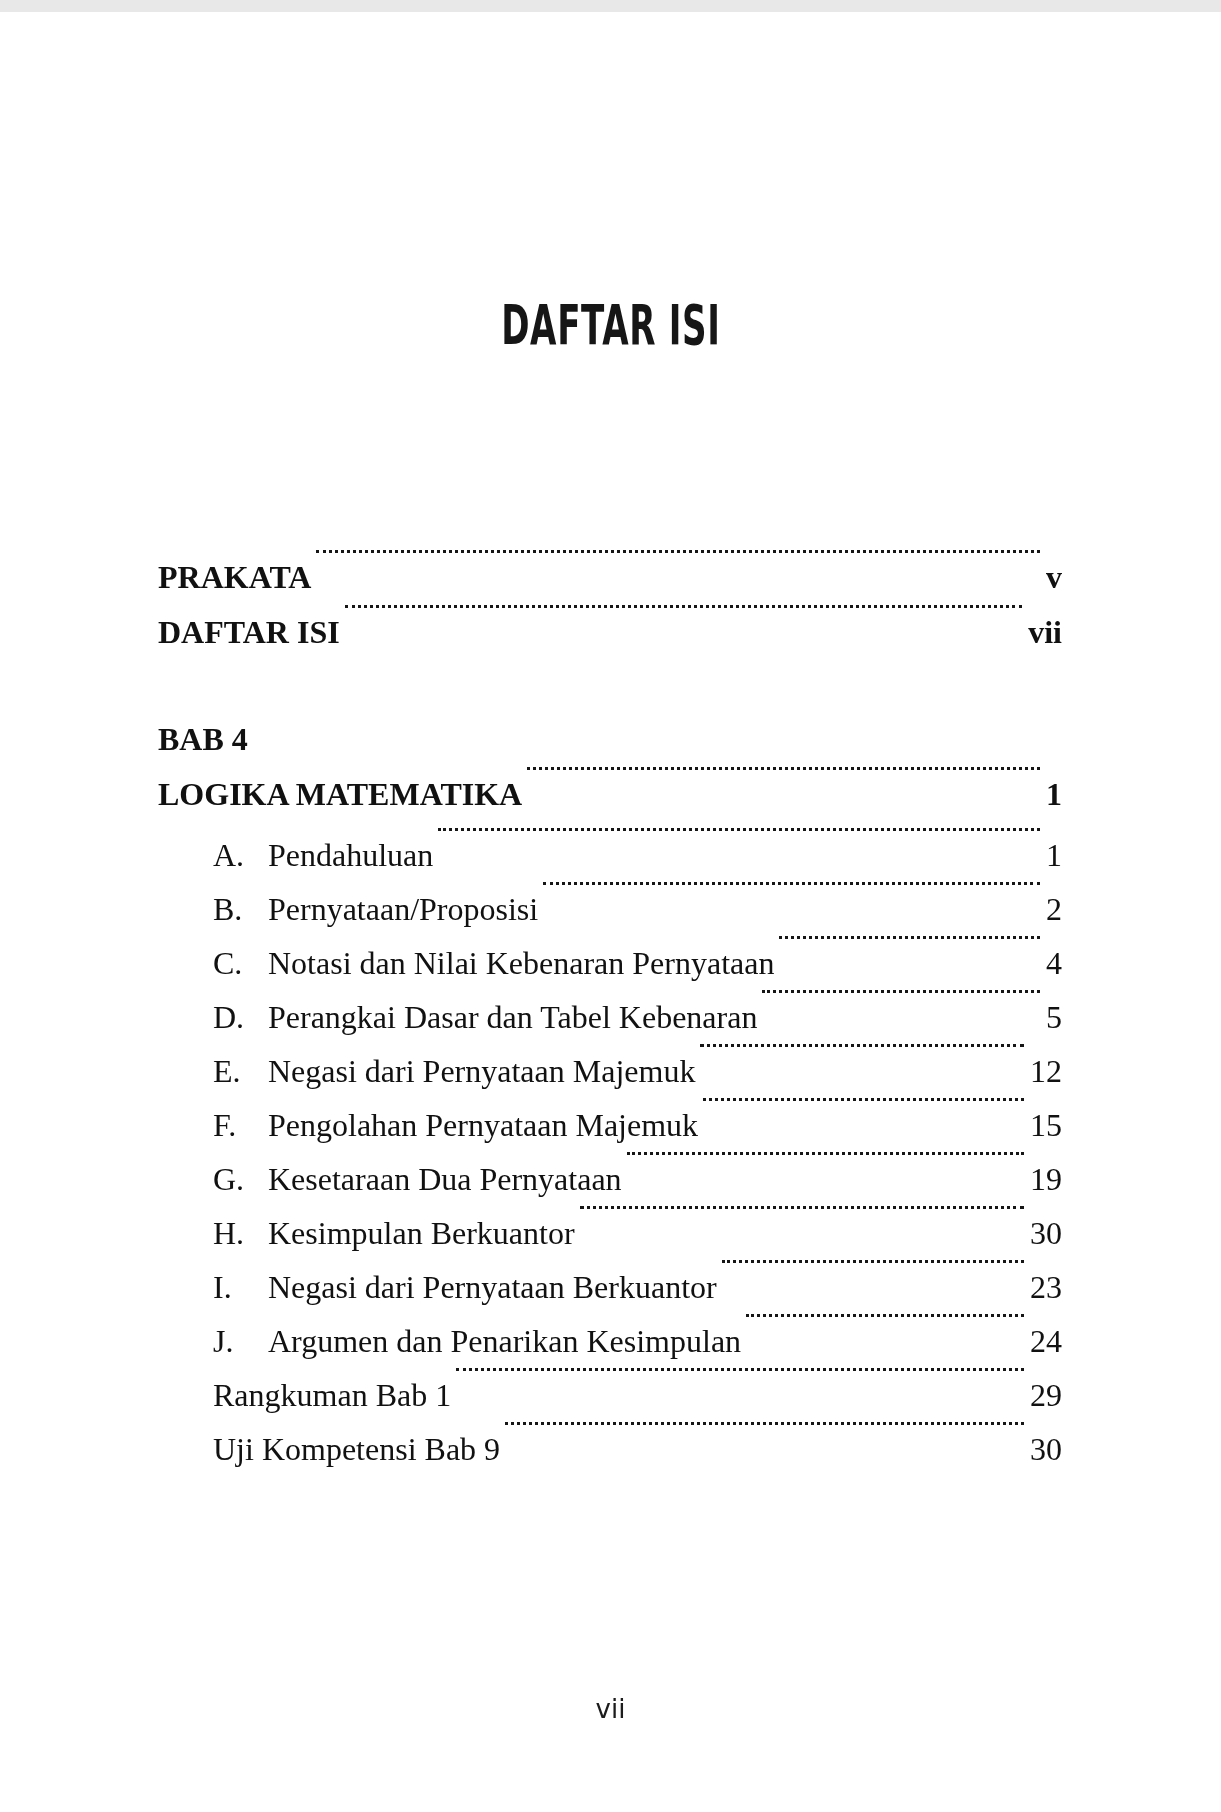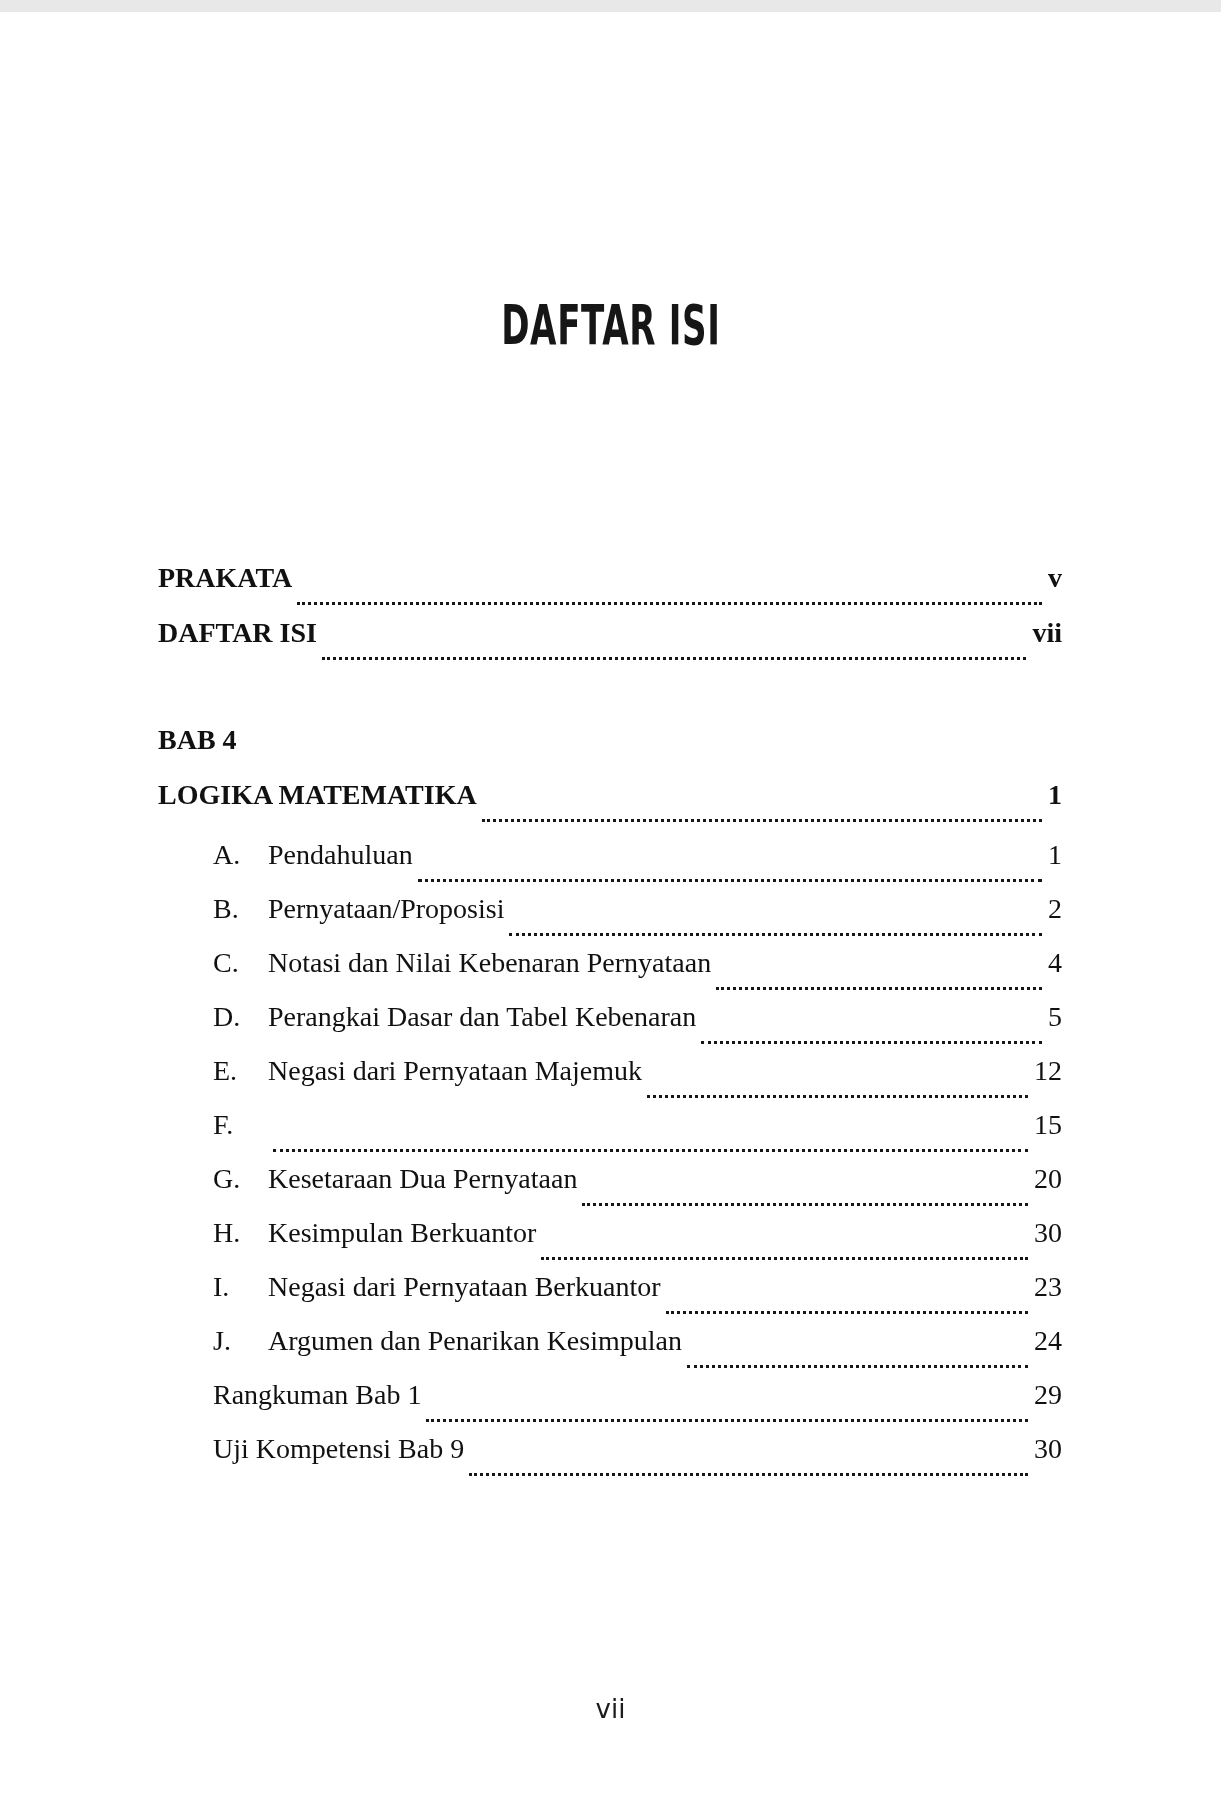--- a/index.html
+++ b/index.html
@@ -35,24 +35,24 @@
     letter-spacing: 1px;
   }
   .content {
     position: absolute;
     left: 158px;
     width: 904px;
     top: 538px;
   }
   .toc-row {
     display: flex;
-    align-items: flex-end;
+    align-items: flex-start;
     height: 55px;
     line-height: 55px;
-    font-size: 28px;
+    font-size: 32px;
     white-space: nowrap;
   }
   .toc-row.compact { height: 54px; line-height: 54px; }
   .toc-row.bold { font-weight: bold; }
   .toc-row .letter {
     flex: 0 0 55px;
     width: 55px;
   }
   .toc-row.indented { padding-left: 55px; }
   .toc-row .label { flex: 0 0 auto; }
@@ -141,28 +141,29 @@
       <span class="pg">5</span>
     </div>
     <div class="toc-row compact indented">
       <span class="letter">E.</span>
       <span class="label">Negasi dari Pernyataan Majemuk</span>
       <span class="dots"></span>
       <span class="pg">12</span>
     </div>
     <div class="toc-row compact indented">
       <span class="letter">F.</span>
+      <span class="label">Pengolahan Pernyataan Majemuk</span>
       <span class="dots"></span>
       <span class="pg">15</span>
     </div>
     <div class="toc-row compact indented">
       <span class="letter">G.</span>
       <span class="label">Kesetaraan Dua Pernyataan</span>
       <span class="dots"></span>
-      <span class="pg">20</span>
+      <span class="pg">19</span>
     </div>
     <div class="toc-row compact indented">
       <span class="letter">H.</span>
       <span class="label">Kesimpulan Berkuantor</span>
       <span class="dots"></span>
       <span class="pg">30</span>
     </div>
     <div class="toc-row compact indented">
       <span class="letter">I.</span>
       <span class="label">Negasi dari Pernyataan Berkuantor</span>

